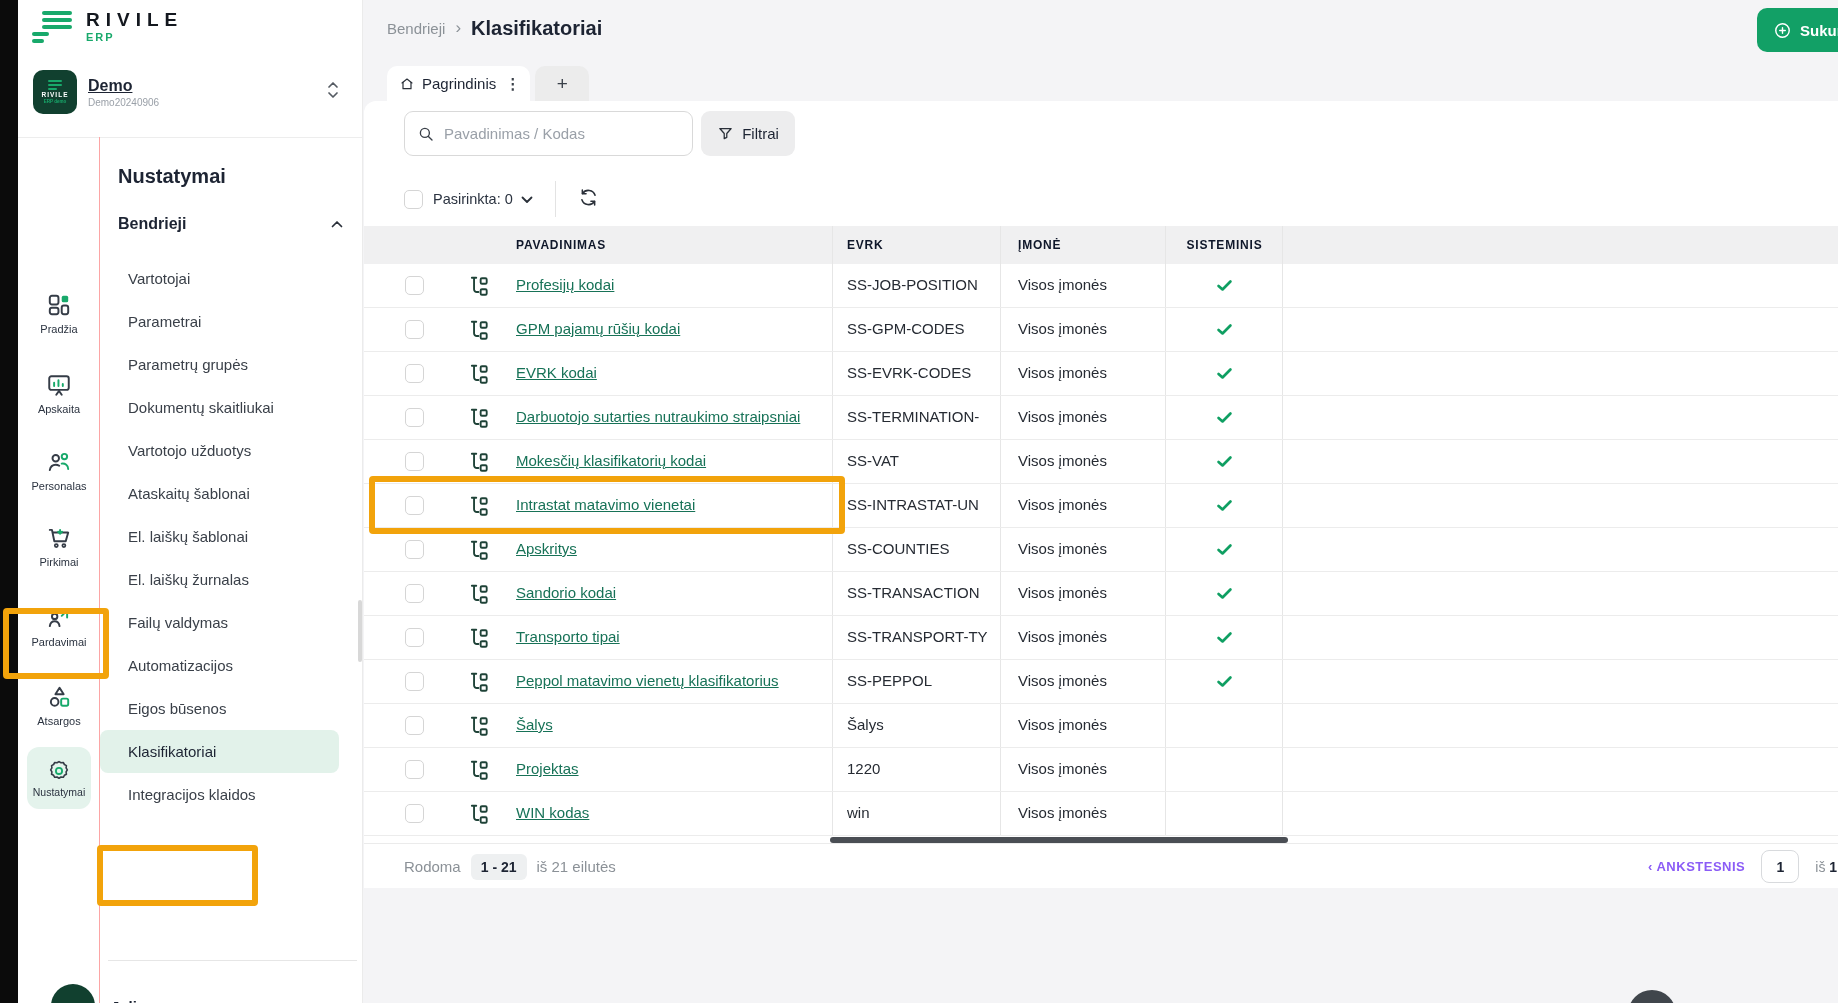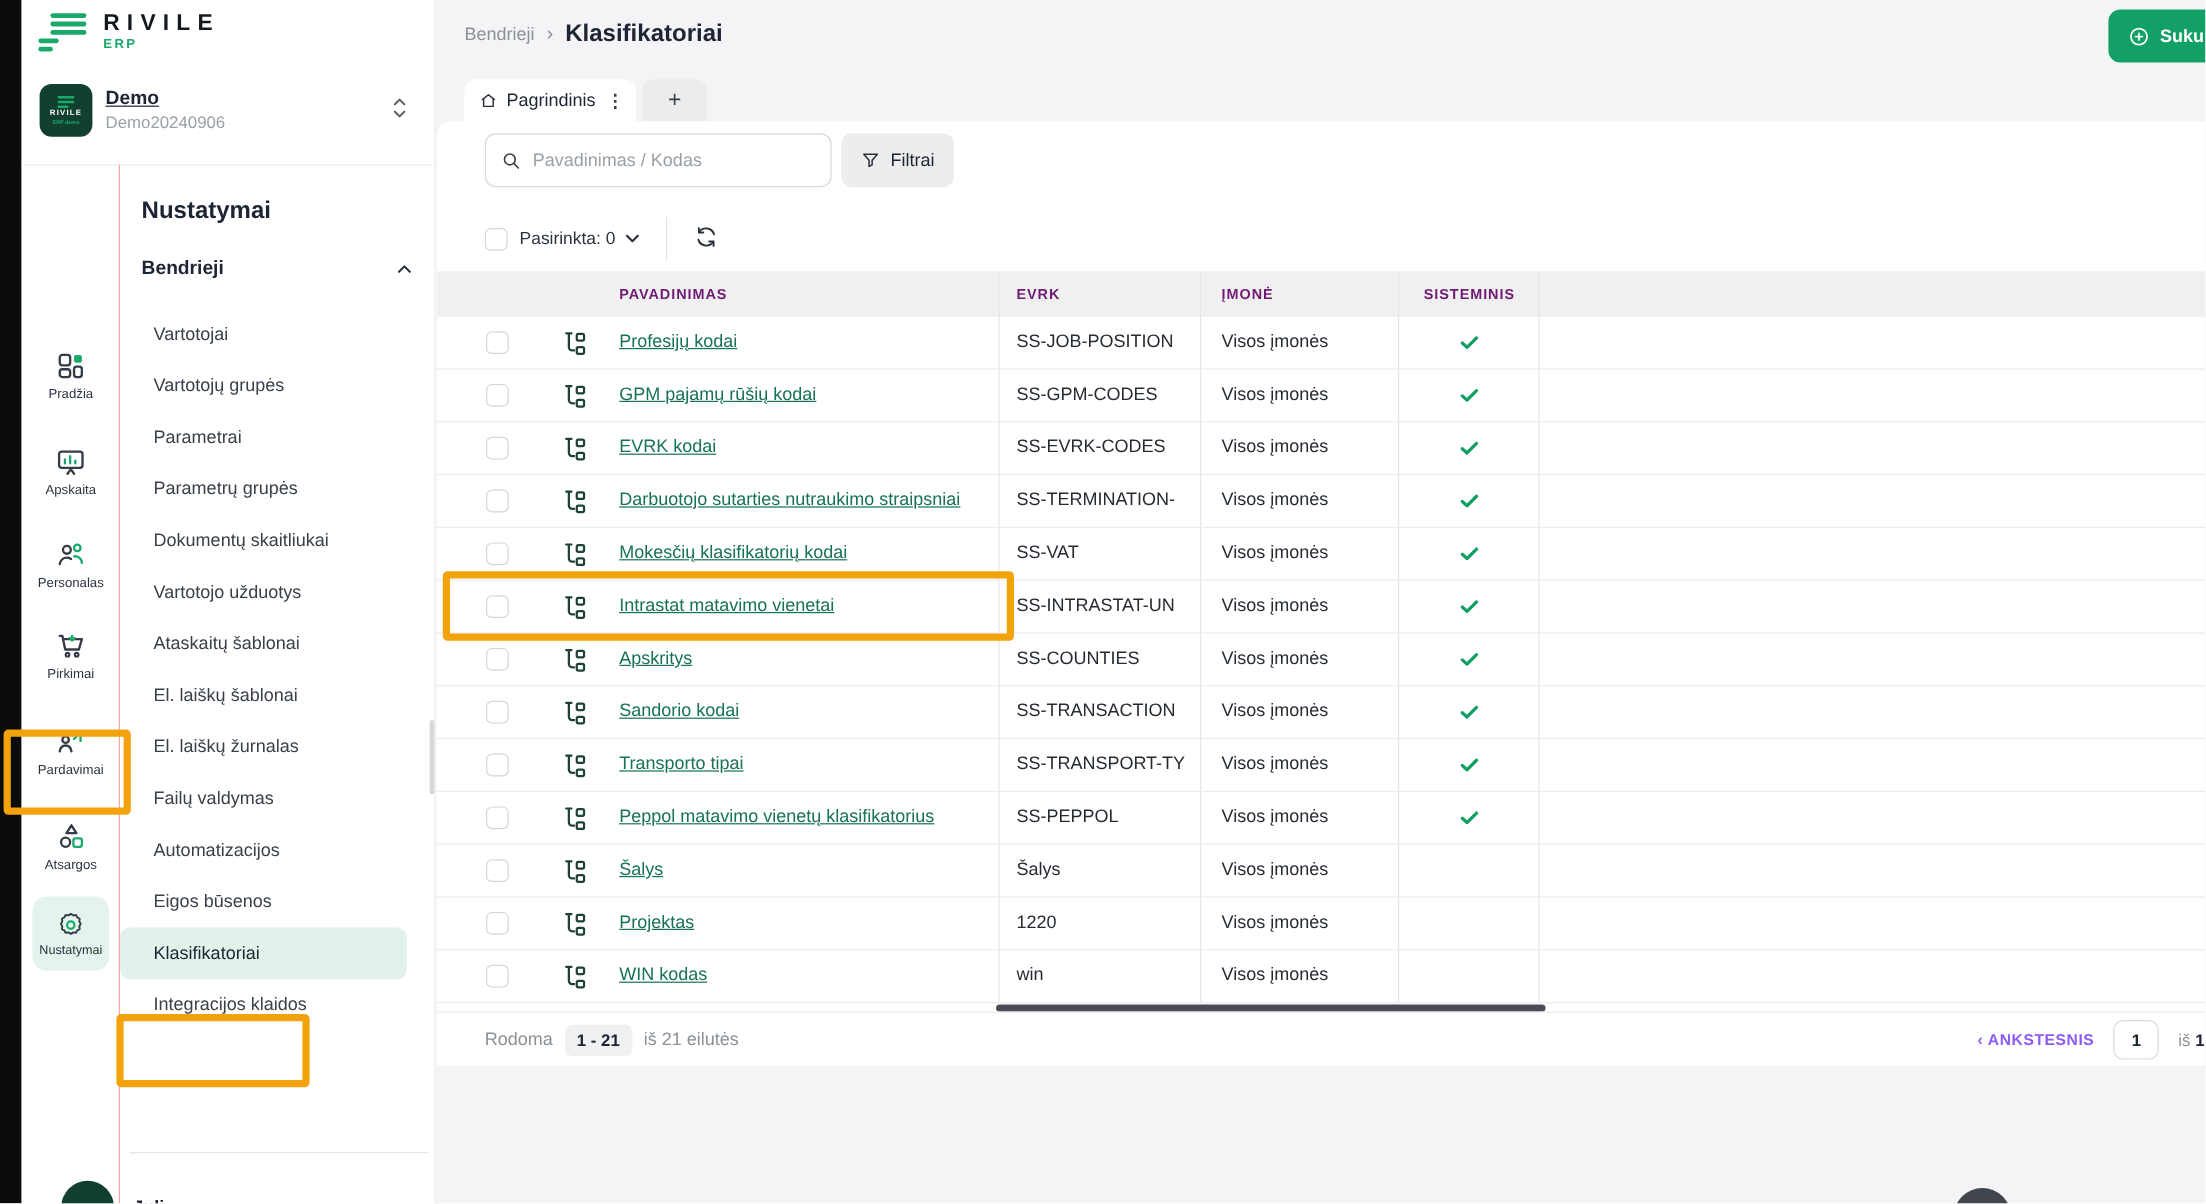--- a/index.html
+++ b/index.html
@@ -20,21 +20,21 @@
   .logo-sub { font-size:11px; font-weight:700; letter-spacing:2px; color:#18A96B; }
 
   .company { position:absolute; left:15px; top:62px; width:318px; height:60px; display:flex; align-items:center; gap:11px; cursor:pointer; }
   .company-avatar { width:44px; height:44px; border-radius:10px; background:#11402F; display:flex; flex-direction:column; align-items:center; justify-content:center; gap:1px; flex:none; }
   .company-avatar .mini-bars { display:flex; flex-direction:column; gap:2px; align-items:flex-end; }
   .company-avatar .mini-bars i { display:block; width:14px; height:2px; background:#18A96B; border-radius:1px; }
   .company-avatar .mini-bars i:last-child { width:9px; align-self:flex-start; }
   .company-avatar .av-name { font-size:6.5px; letter-spacing:1px; color:#fff; font-weight:700; }
   .company-avatar .av-sub { font-size:4.5px; color:#18A96B; font-weight:700; }
   .company-name { font-size:16px; font-weight:700; color:#1d2433;text-decoration:underline; }
-  .company-code { font-size:14px; color:#9aa0a8; margin-top:2px; }
+  .company-code { font-size:10px; color:#9aa0a8; margin-top:2px; }
   .company-chevrons { margin-left:auto; margin-right:12px; }
 
   .sidebar-divider { position:absolute; left:0; top:137px; width:100%; border-top:1px solid #ededed; }
 
   
   .rail { position:absolute; left:0; top:137px; width:82px; height:866px; border-right:1px solid #fca5a5; }
   .rail-item { position:absolute; left:0; width:82px; display:flex; flex-direction:column; align-items:center; gap:5px; cursor:pointer; }
   .rail-item svg { width:26px; height:26px; }
   .rail-label { font-size:11px; color:#2b3340; }
   .rail-tile { position:absolute; left:9px; width:64px; height:62px; border-radius:12px; background:#E4F3EC; display:flex; flex-direction:column; align-items:center; justify-content:center; gap:3px; cursor:pointer; }
@@ -87,21 +87,21 @@
 
   .select-row { position:absolute; left:40px; top:78px; height:40px; display:flex; align-items:center; }
   .checkbox { width:19px; height:19px; border:1.5px solid #d5d5d5; border-radius:5px; background:#fff; cursor:pointer; flex:none; }
   .select-label { font-size:14.5px; color:#2b3340; margin-left:10px; }
   .select-chevron { margin-left:8px; }
   .select-divider { width:1px; height:36px; background:#e3e3e3; margin-left:22px; }
   .refresh-btn { margin-left:22px; width:24px; height:24px; cursor:pointer; }
   .refresh-btn svg { width:21px; height:21px; }
 
   .thead { position:absolute; left:0; top:125px; right:0; height:38px; background:#f0f0f1; }
-  .th { position:absolute; top:0; height:38px; display:flex; align-items:center; font-size:12px; font-weight:700; letter-spacing:.8px; color:#701a75; }
+  .th { position:absolute; top:0; height:38px; display:flex; align-items:center; font-size:12px; font-weight:700; letter-spacing:.8px; color:#0f172a; }
   .th-name { left:152px; } .th-code { left:483px; } .th-company { left:654px; }
   .th-systemic { left:803px; width:115px; justify-content:center; }
   .col-border { position:absolute; top:125px; height:610px; width:1px; background:#e6e6e6; }
   .cb1{left:468px} .cb2{left:636px} .cb3{left:801px} .cb4{left:918px}
 
   .tbody { position:absolute; left:0; top:163px; right:0; }
   .trow { position:relative; height:44px; border-bottom:1px solid #ececec; }
   .trow .checkbox { position:absolute; left:41px; top:12px; }
   .tree { position:absolute; left:104px; top:11px; width:22px; height:22px; }
   .tree svg { width:22px; height:22px; }
@@ -248,23 +248,20 @@
         <svg viewBox="0 0 12 8" fill="none" stroke="#2a3039" stroke-width="1.7" stroke-linecap="round" stroke-linejoin="round">
             <path d="M1.5 6.5L6 2l4.5 4.5"></path>
           </svg>
       </div>
       <div class="menu-list">
 
           <div class="menu-item">
             <span class="menu-item-label">Vartotojai</span>
           </div>
           <div class="menu-item">
-            <span class="menu-item-label">Vartotojų grupės</span>
-          </div>
-          <div class="menu-item">
             <span class="menu-item-label">Parametrai</span>
           </div>
           <div class="menu-item">
             <span class="menu-item-label">Parametrų grupės</span>
           </div>
           <div class="menu-item">
             <span class="menu-item-label">Dokumentų skaitliukai</span>
           </div>
           <div class="menu-item">
             <span class="menu-item-label">Vartotojo užduotys</span>

